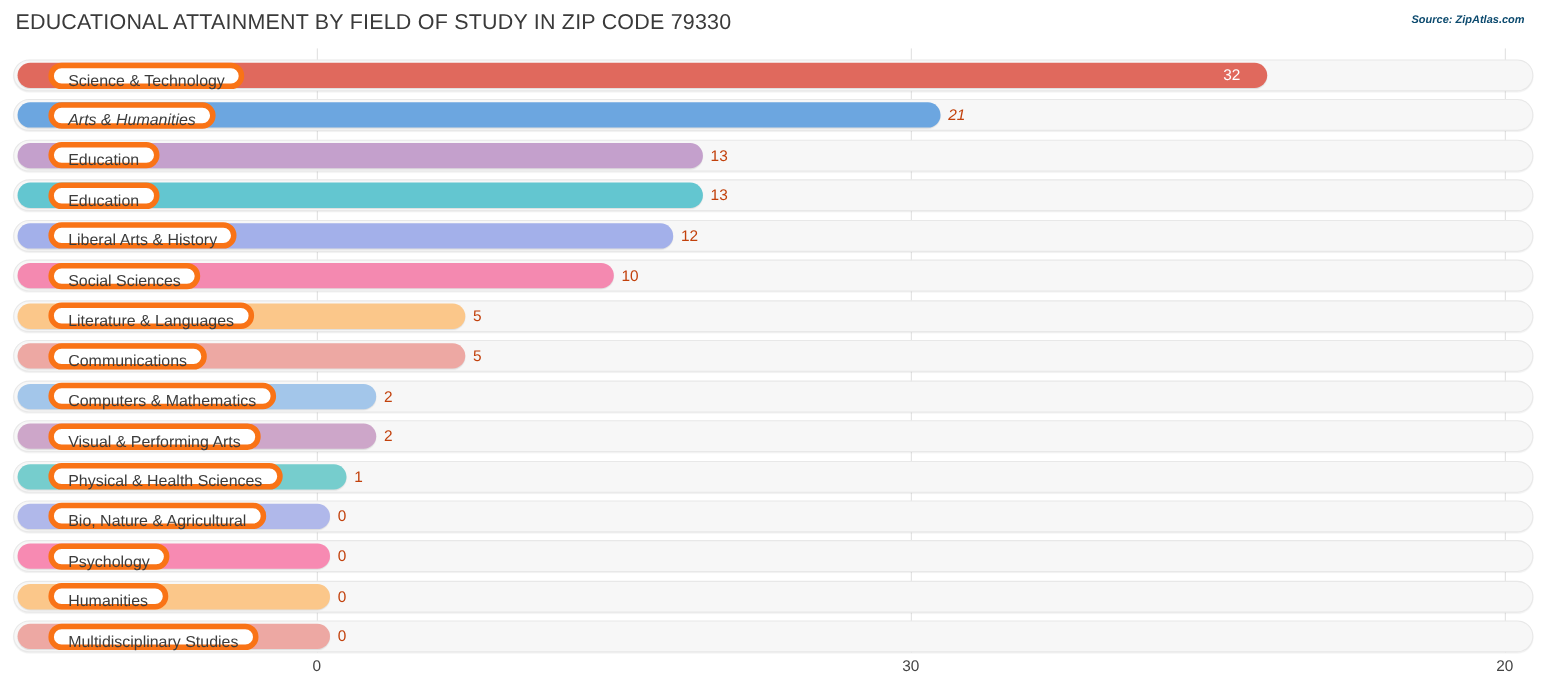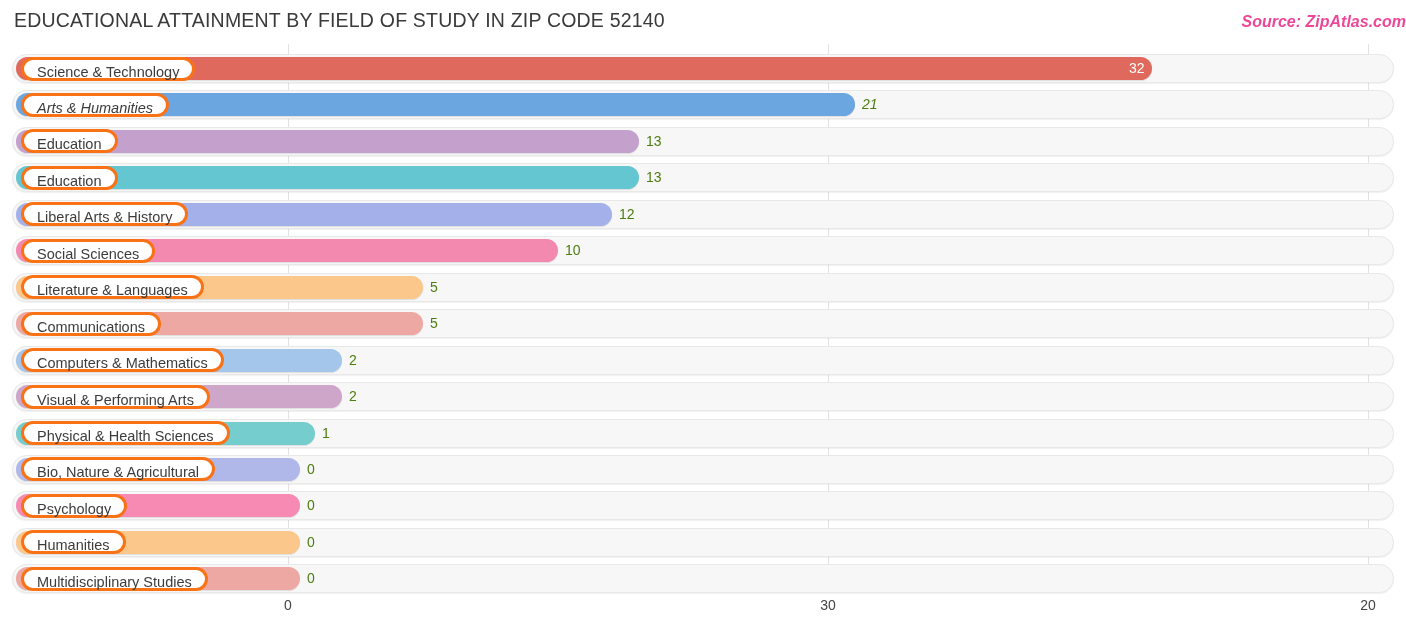--- a/index.html
+++ b/index.html
@@ -28,26 +28,26 @@
     left: 14px;
     top: 9px;
     font-size: 19.5px;
     letter-spacing: 0.2px;
     color: #3a3a3a;
     font-weight: 400;
     white-space: nowrap;
   }
   .source-note {
     position: absolute;
-    right: 0;
+    right: 20px;
     top: 13px;
-    font-size: 16px;
+    font-size: 10px;
     font-style: italic;
     font-weight: bold;
-    color: #ec4899;
+    color: #0c4a6e;
     white-space: nowrap;
   }
 
   
   .plot {
     position: absolute;
     left: 0;
     top: 44px;
     width: 1406px;
     height: 549px;
@@ -96,45 +96,45 @@
     left: 4px;
     top: 3px;
     height: 23px;
     border-radius: 12px;
     box-shadow: 0 1px 1px rgba(0,0,0,0.10);
   }
 
   
   .cat-pill {
     position: absolute;
-    left: 9px;
+    left: 32px;
     top: 2.5px;
     height: 24px;
     line-height: 24px;
     padding: 0 13px;
     background: #ffffff;
-    border: 3px solid #f97316;
+    border: 5px solid #f97316;
     border-radius: 13px;
     font-size: 14.5px;
     color: #3c3c3c;
     white-space: nowrap;
     box-sizing: border-box;
   }
 
   
   .val {
     position: absolute;
     top: 0;
     height: 29px;
     line-height: 29px;
     font-size: 14px;
     white-space: nowrap;
   }
   .val.outside {
-    color: #4d7c0f;
+    color: #c2410c;
   }
   .val.inside {
     color: #ffffff;
   }
 
   
   .axis {
     position: absolute;
     left: 0;
     top: 593px;
@@ -147,36 +147,36 @@
     font-size: 14px;
     color: #444444;
     transform: translateX(-50%);
     white-space: nowrap;
   }
 </style>
 </head>
 <body>
 
 <div class="header">
-  <div class="chart-title">EDUCATIONAL ATTAINMENT BY FIELD OF STUDY IN ZIP CODE 52140</div>
+  <div class="chart-title">EDUCATIONAL ATTAINMENT BY FIELD OF STUDY IN ZIP CODE 79330</div>
   <div class="source-note">Source: ZipAtlas.com</div>
 </div>
 
 <div class="plot">
   <div class="gridlines">
       <div class="gridline" style="left: 288px;"></div>
       <div class="gridline" style="left: 828px;"></div>
       <div class="gridline" style="left: 1368px;"></div>
     </div>
   <div class="rows">
       <div class="row" style="top: 10px;">
         <div class="track"></div>
         <div class="bar" style="background: rgb(224, 105, 93); width: 1136px;"></div>
         <div class="cat-pill">Science &amp; Technology</div>
-        <div class="val inside" style="left: 1100px; margin-left: 17px;">32</div>
+        <div class="val inside" style="left: 1100px;">32</div>
       </div>
       <div class="row" style="top: 46.45px; font-style: italic;">
         <div class="track"></div>
         <div class="bar" style="background: rgb(108, 166, 224); width: 839px;"></div>
         <div class="cat-pill">Arts &amp; Humanities</div>
         <div class="val outside" style="left: 850px;">21</div>
       </div>
       <div class="row" style="top: 82.9px;">
         <div class="track"></div>
         <div class="bar" style="background: rgb(196, 160, 204); width: 623px;"></div>

